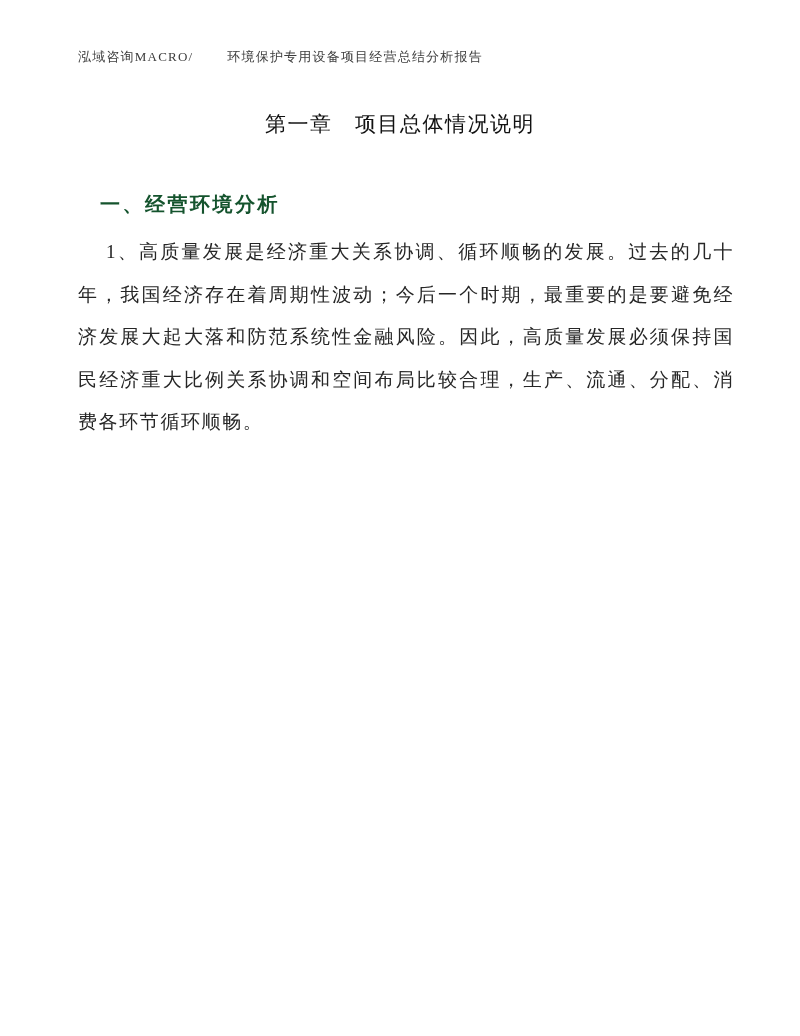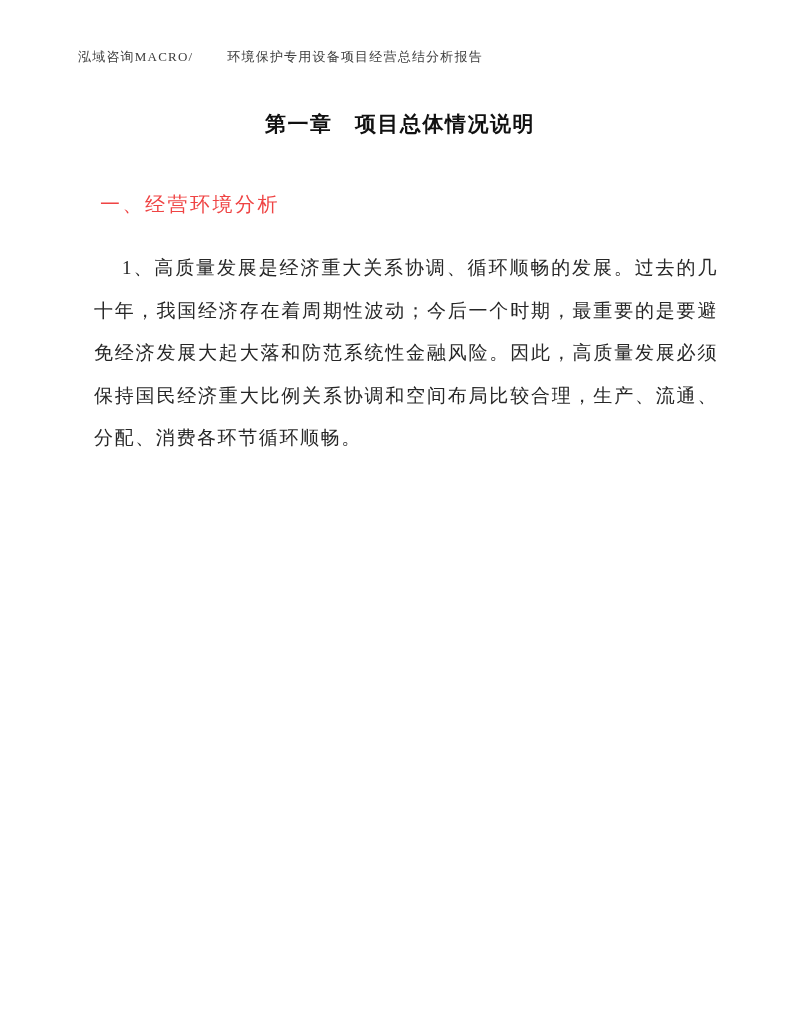--- a/index.html
+++ b/index.html
@@ -30,47 +30,47 @@
     display: inline-block;
     margin-right: 34px;
   }
   .chapter-title {
     position: absolute;
     top: 110px;
     left: 0;
     width: 100%;
     text-align: center;
     font-size: 21px;
-    font-weight: bold;
+    font-weight: normal;
     letter-spacing: 1.5px;
     color: #111111;
     white-space: pre;
   }
   .section-heading {
     position: absolute;
     top: 191px;
     left: 100px;
     font-size: 20px;
-    font-weight: normal;
+    font-weight: bold;
     letter-spacing: 2.5px;
-    color: #ef4444;
+    color: #14532d;
   }
   .body-text {
     position: absolute;
     top: 231px;
     left: 78px;
     width: 656px;
     font-size: 19px;
     line-height: 42.5px;
     letter-spacing: 1.6px;
     text-align: justify;
     color: #262626;
   }
   .body-text p {
-    margin: 16px;
+    margin: 0;
     padding: 0;
     text-indent: 28px;
   }
 </style>
 </head>
 <body>
 
 <div class="page">
 
   <div class="page-header">

